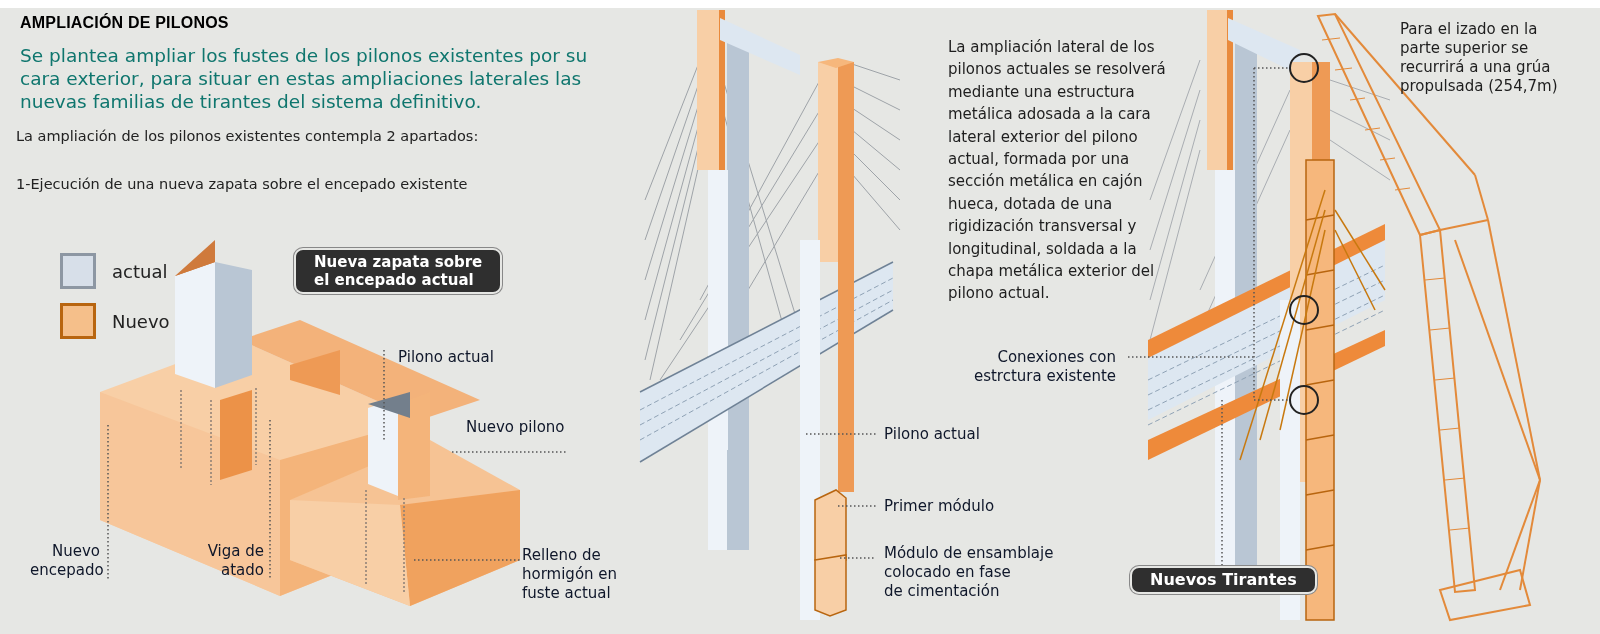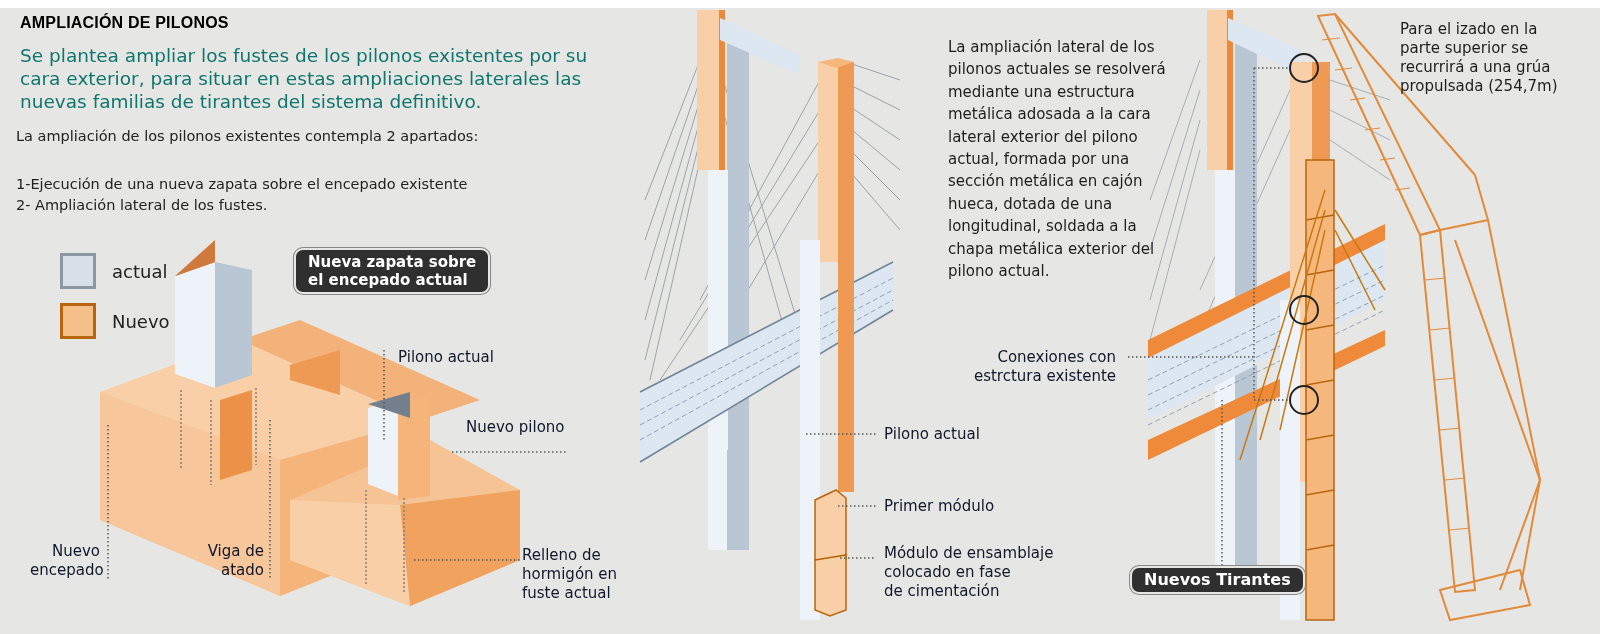--- a/index.html
+++ b/index.html
@@ -7,21 +7,21 @@
   .canvas{position:absolute;left:0;top:8px;width:1600px;height:626px;background:#e6e7e4;}
   .txt{position:absolute;margin:0;}
   .title{left:20px;top:14px;font-family:"Liberation Sans",sans-serif;font-weight:bold;font-size:16px;color:#000000;letter-spacing:0.2px;}
   .lead{left:20px;top:44px;width:600px;font-size:18.5px;line-height:23px;color:#0f766e;}
   .intro{left:16px;top:128px;font-size:14.5px;color:#222;}
   .items{left:16px;top:174px;font-size:14.5px;line-height:21px;color:#222;}
   .legend{position:absolute;left:32px;top:246px;}
   .legend-row{display:flex;align-items:center;height:50px;padding-left:28px;}
   .swatch{width:36px;height:36px;box-sizing:border-box;border:3px solid;}
   .legend-label{margin-left:16px;font-size:18px;color:#222;}
-  .badge{position:absolute;background:#2f2f2f;color:#fff;border-radius:7px;padding:3px 12px;font-size:15px;line-height:18px;font-weight:bold;box-shadow:0 0 0 2px #e6e7e4,0 0 0 3px #888;}
+  .badge{position:absolute;background:#2f2f2f;color:#fff;border-radius:7px;padding:3px 18px;font-size:15px;line-height:18px;font-weight:bold;box-shadow:0 0 0 2px #e6e7e4,0 0 0 3px #888;}
   .label{position:absolute;font-size:15px;line-height:19px;color:#0f172a;}
   .r{text-align:right;}
   .para{left:930px;top:36px;width:250px;font-size:15px;line-height:22.4px;color:#1e1e1e;margin-left:36px;}
   .crane-note{left:1430px;top:20px;width:170px;font-size:15px;line-height:19px;color:#1e1e1e;}
   svg.art{position:absolute;left:0;top:0;}
 </style>
 </head>
 <body>
 
 <div class="canvas"></div>
@@ -210,21 +210,20 @@
         <line x1="1450" y1="530" x2="1470" y2="528"></line>
     </g>
   </g>
 </svg>
 
 <h1 class="txt title">AMPLIACIÓN DE PILONOS</h1>
 <p class="txt lead">Se plantea ampliar los fustes de los pilonos existentes por su cara exterior, para situar en estas ampliaciones laterales las nuevas familias de tirantes del sistema definitivo.</p>
 <p class="txt intro">La ampliación de los pilonos existentes contempla 2 apartados:</p>
 <div class="txt items">
   <div>1-Ejecución de una nueva zapata sobre el encepado existente</div>
-  <div>2- Ampliación lateral de los fustes.</div>
 </div>
 
 <div class="legend">
   <div class="legend-row">
     <div class="swatch" style="background:#d7dfe9;border-color:#8d97a3"></div>
     <span class="legend-label">actual</span>
   </div>
   <div class="legend-row">
     <div class="swatch" style="background:#f5bf8a;border-color:#b8650f"></div>
     <span class="legend-label">Nuevo</span>
@@ -253,20 +252,21 @@
 
 <div class="txt para" style="left:912px;top:36px;">
   <div>La ampliación lateral de los</div>
   <div>pilonos actuales se resolverá</div>
   <div>mediante una estructura</div>
   <div>metálica adosada a la cara</div>
   <div>lateral exterior del pilono</div>
   <div>actual, formada por una</div>
   <div>sección metálica en cajón</div>
   <div>hueca, dotada de una</div>
+  <div>rigidización transversal y</div>
   <div>longitudinal, soldada a la</div>
   <div>chapa metálica exterior del</div>
   <div>pilono actual.</div>
 </div>
 <div class="label" style="left:884px;top:425px;">Pilono actual</div>
 <div class="label" style="left:884px;top:497px;">Primer módulo</div>
 <div class="label" style="left:884px;top:544px;">
   <div>Módulo de ensamblaje</div>
   <div>colocado en fase</div>
   <div>de cimentación</div>

